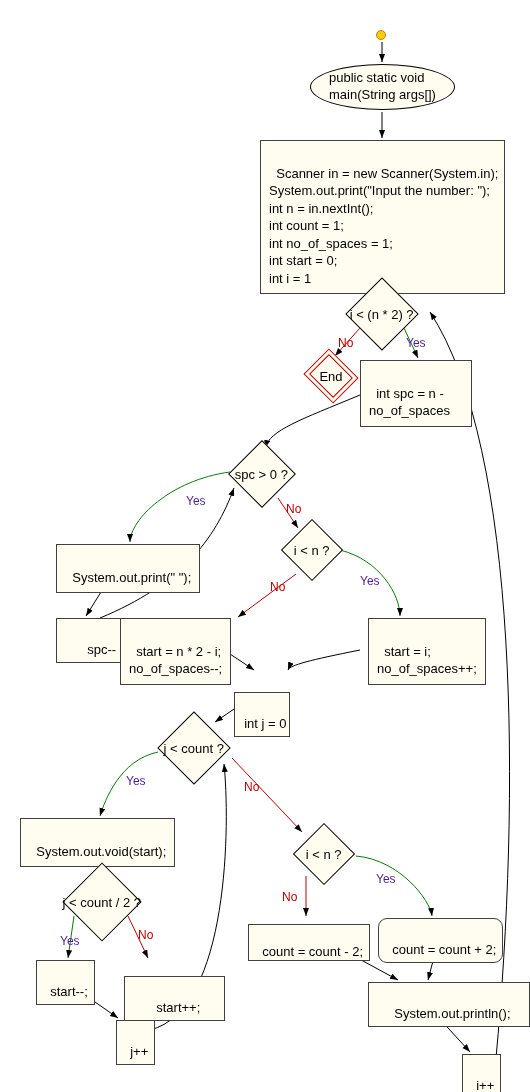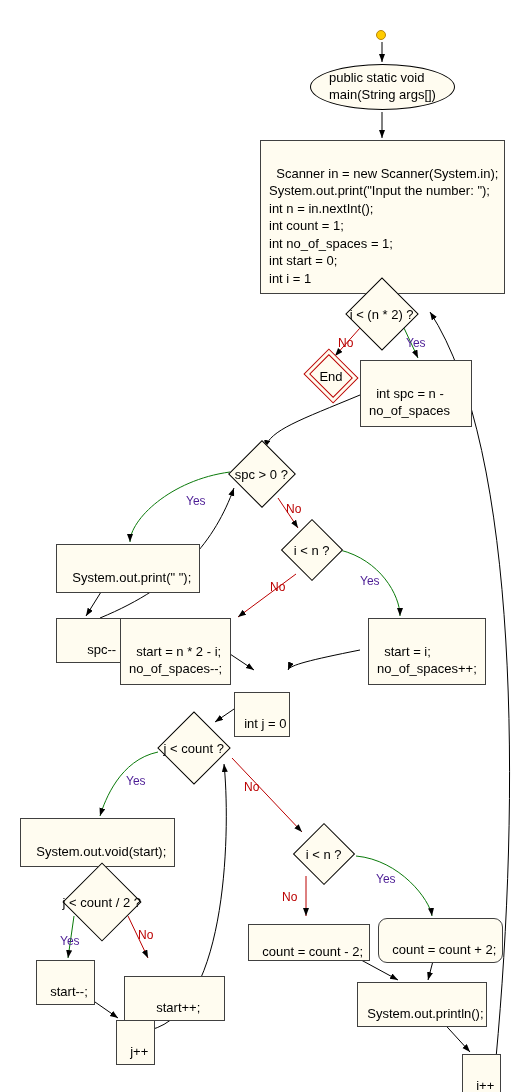--- a/index.html
+++ b/index.html
@@ -268,19 +268,19 @@
 <span class="label yes" style="left:376px;top:872px;">Yes</span>
 
 <div class="node codebox" style="left:248px;top:918px;padding:0 6px;margin-top:6px;">
   <span>count = count - 2;</span>
 </div>
 
 <div class="node codebox" style="left:378px;top:918px;padding:4px 6px;border-radius:9px;">
   <span>count = count + 2;</span>
 </div>
 
-<div class="node codebox" style="left:357px;top:982px;padding:4px 2px;">
+<div class="node codebox" style="left:368px;top:982px;padding:4px 18px;">
   <span>System.out.println();</span>
 </div>
 
 <div class="node codebox" style="left:462px;top:1054px;padding:4px 6px;">
   <span>i++</span>
 </div>
 
 </body></html>

